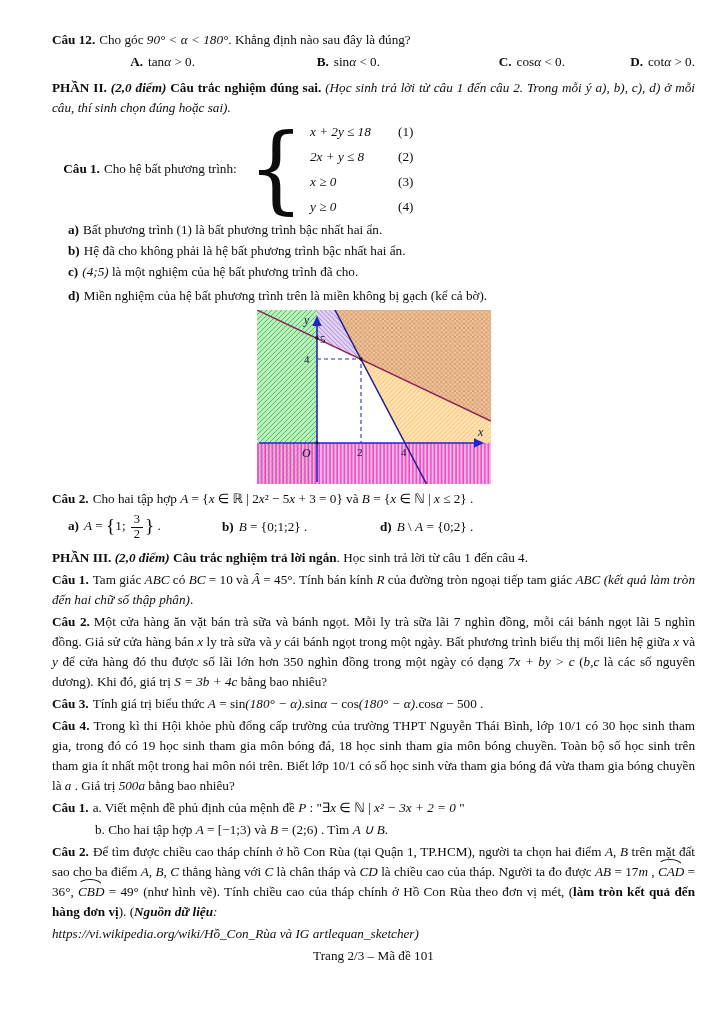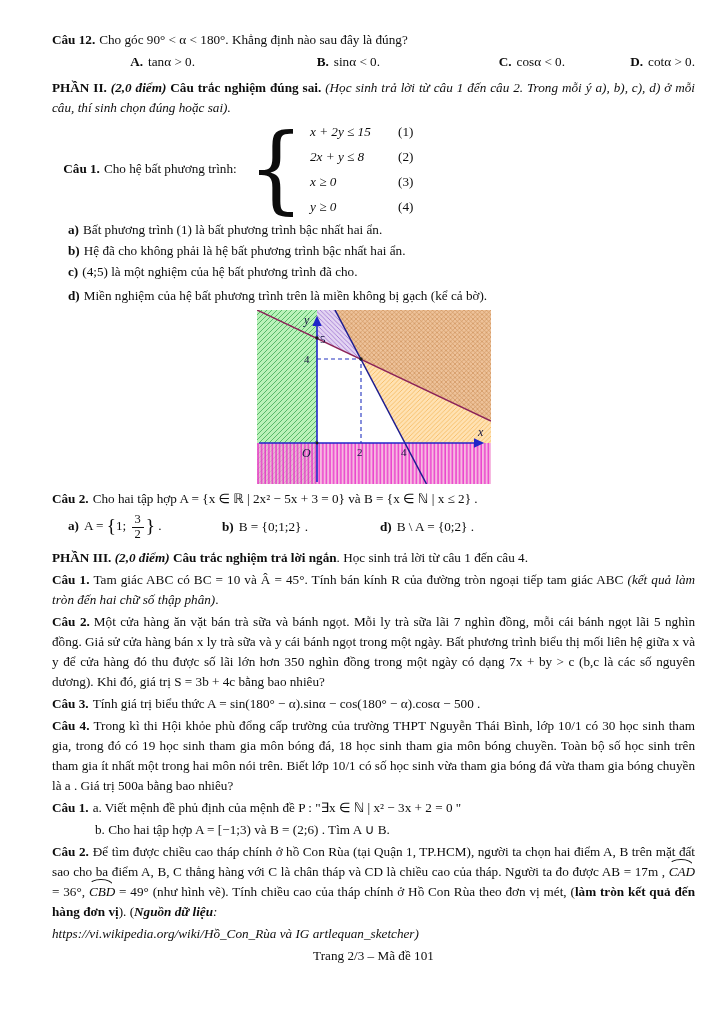--- a/index.html
+++ b/index.html
@@ -8,21 +8,21 @@
     font-family:"Liberation Serif", serif; font-size:13.2px; color:#0d0d0d;
   }
   .page { padding:30px 30px 0 52px; }
   .para { text-align:justify; line-height:20px; margin:0 0 2px 0; }
   .label { font-weight:bold; margin-right:4px; }
   .sect { margin-top:6px; }
   .r-n {}
   .r-b { font-weight:bold; }
   .r-i { font-style:italic; }
   .r-bi { font-weight:bold; font-style:italic; }
-  .r-m { }
+  .r-m { font-style:italic; }
   .r-big { font-size:1.45em; line-height:1; vertical-align:-0.12em; }
   .r-hat { font-style:italic; position:relative; display:inline-block; }
   .r-hat::before {
     content:""; position:absolute; left:0; right:2px; top:-3px; height:4px;
     border:1px solid transparent; border-top:1.3px solid #0d0d0d;
     border-radius:100% 100% 0 0 / 200% 200% 0 0;
   }
   .frac { display:inline-flex; flex-direction:column; text-align:center;
     vertical-align:middle; line-height:1.1; font-size:0.95em; margin:0 2px; }
   .fnum { padding:0 3px; border-bottom:1px solid #0d0d0d; }
@@ -65,21 +65,21 @@
 
   <div class="para sect"><span class="r-b">PHẦN II. </span><span class="r-bi">(2,0 điểm)</span><span class="r-b"> Câu trắc nghiệm đúng sai. </span><span class="r-i">(Học sinh trả lời từ câu 1 đến câu 2. Trong mỗi ý a), b), c), d) ở mỗi câu, thí sinh chọn đúng hoặc sai).</span></div>
 
   <div class="sys">
     <div class="sysintro">
       <span class="label">Câu 1.</span><span>Cho hệ bất phương trình:</span>
     </div>
     <span class="brace">{</span>
     <div class="sysrows">
       <div class="sysrow">
-          <span class="expr">x + 2y ≤ 15</span>
+          <span class="expr">x + 2y ≤ 18</span>
           <span class="snum">(1)</span>
         </div>
       <div class="sysrow">
           <span class="expr">2x + y ≤ 8</span>
           <span class="snum">(2)</span>
         </div>
       <div class="sysrow">
           <span class="expr">x ≥ 0</span>
           <span class="snum">(3)</span>
         </div>

